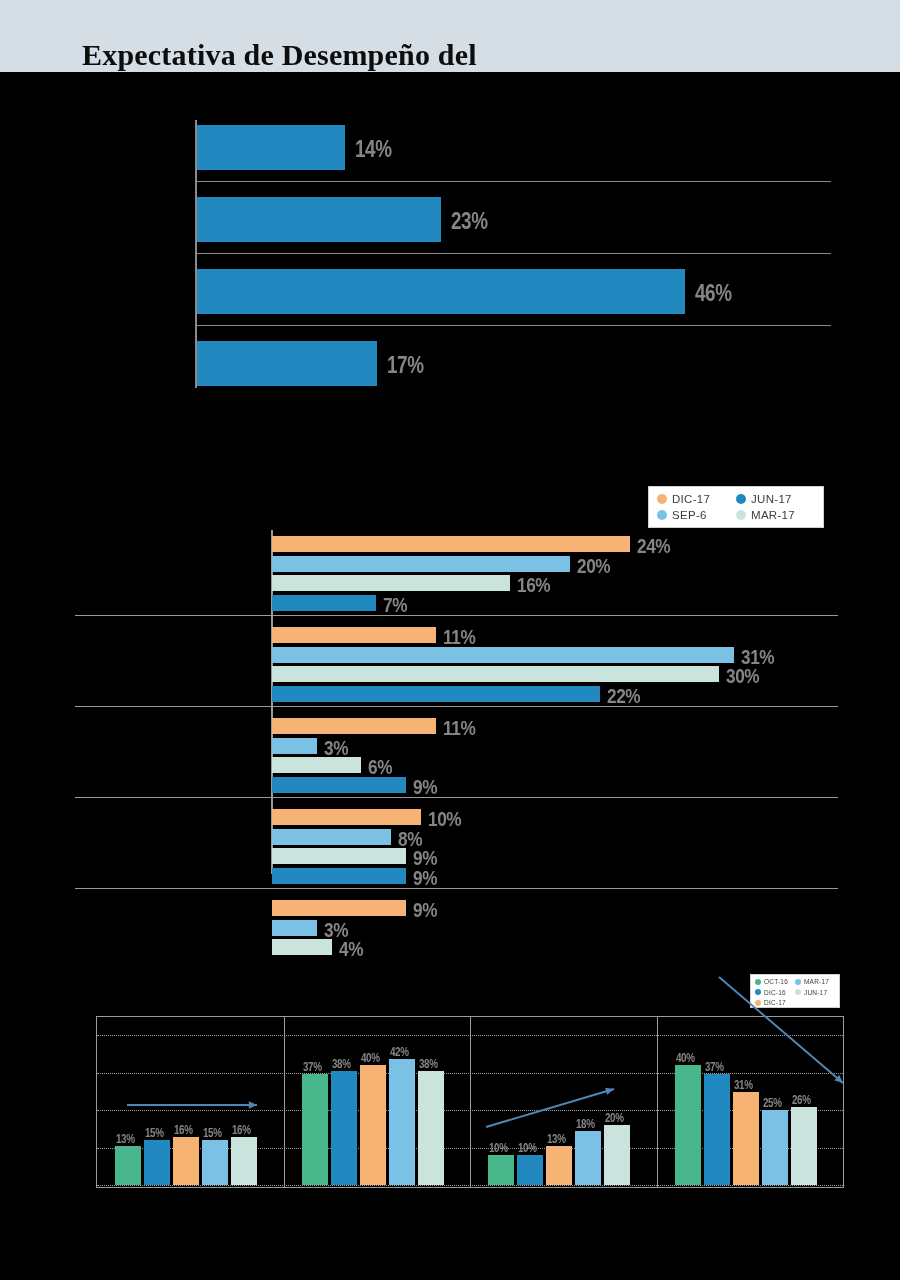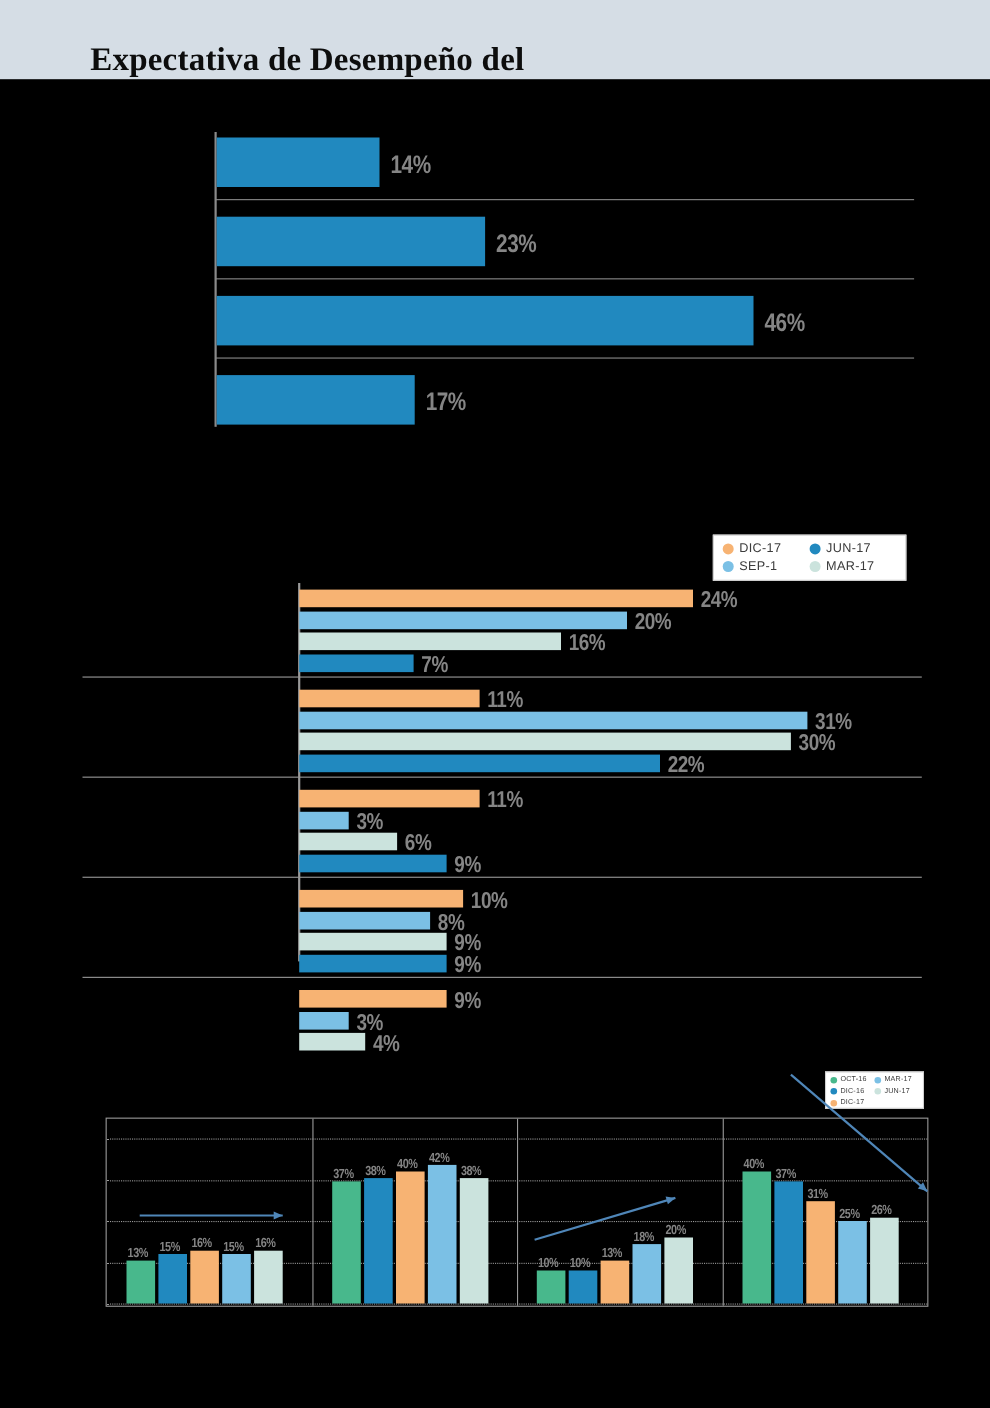--- a/index.html
+++ b/index.html
@@ -123,21 +123,21 @@
         <span class="lg-txt">DIC-17</span>
       </div>
       <div class="lg-item">
         <span class="dot" style="background: rgb(33, 137, 191);"></span>
         <span class="lg-txt">JUN-17</span>
       </div>
     </div>
     <div class="lg-row">
       <div class="lg-item">
         <span class="dot" style="background: rgb(123, 192, 229);"></span>
-        <span class="lg-txt">SEP-1</span>
+        <span class="lg-txt">SEP-6</span>
       </div>
       <div class="lg-item">
         <span class="dot" style="background: rgb(203, 227, 221);"></span>
         <span class="lg-txt">MAR-17</span>
       </div>
     </div>
   </div>
 <div id="chart2">
   <div class="axis"></div>
   <div id="c2-seps">

